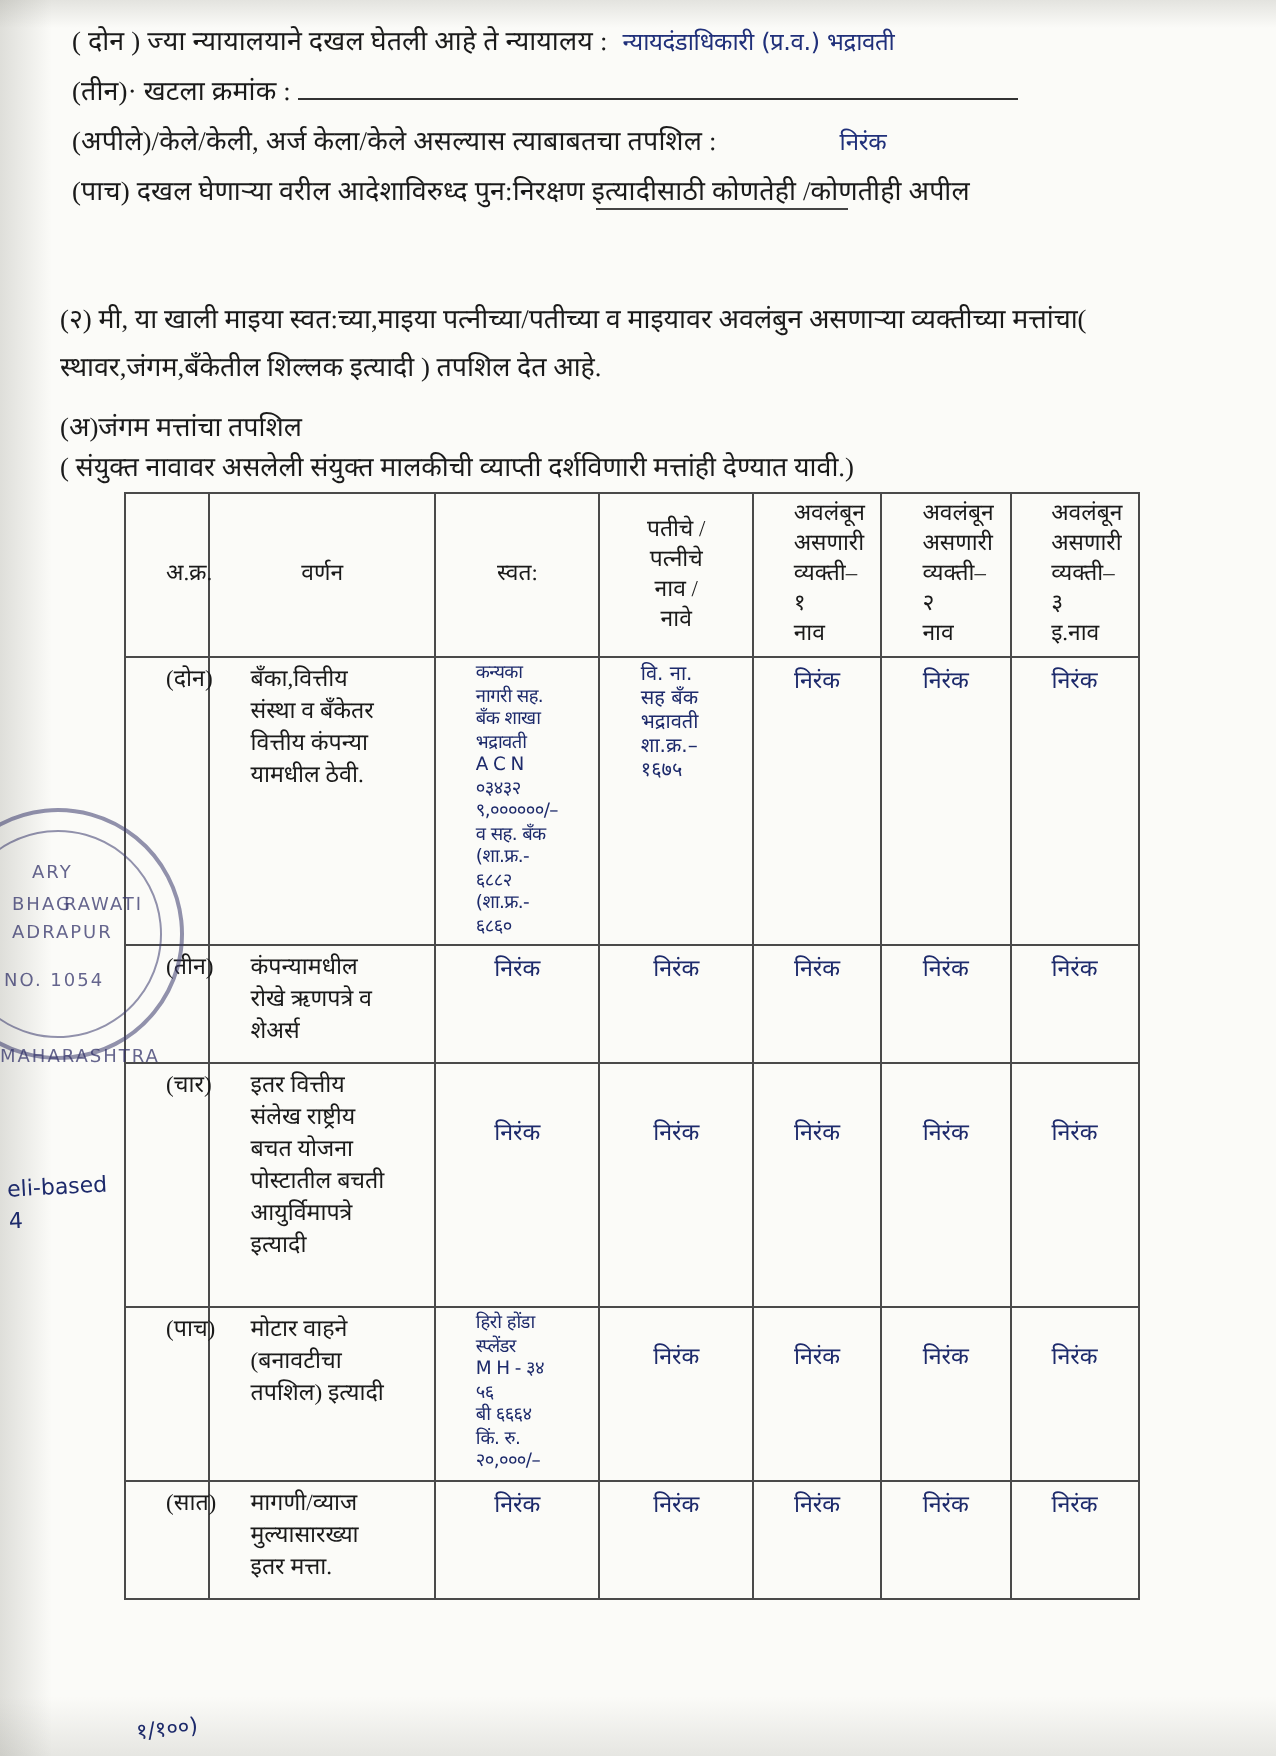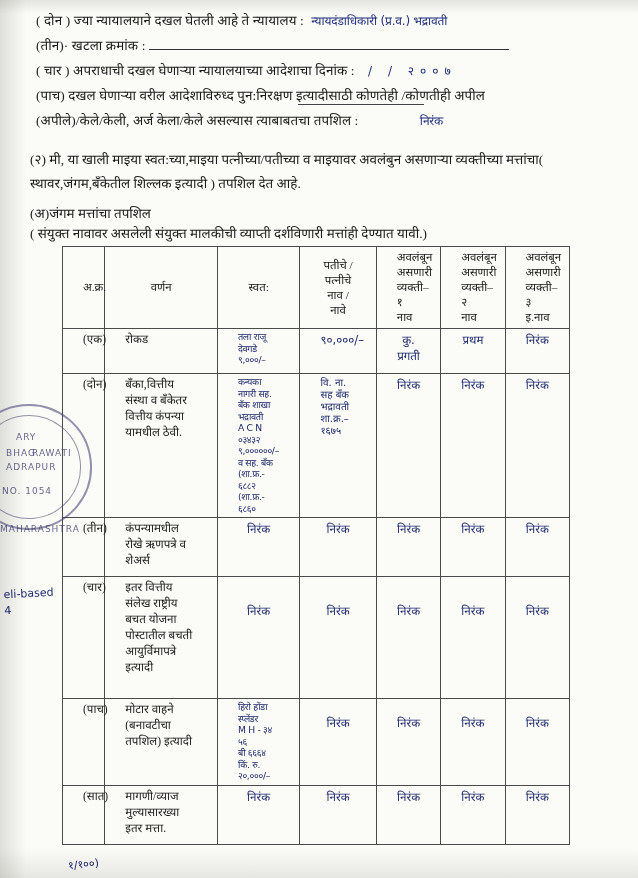--- a/index.html
+++ b/index.html
@@ -233,29 +233,25 @@
   <div class="typed-block">
     <div class="typed-line">
       <span>( दोन )  ज्या न्यायालयाने दखल घेतली आहे ते न्यायालय :</span>
       <span class="hand hand-ink" style="margin-left:4px;">न्यायदंडाधिकारी (प्र.व.) भद्रावती</span>
     </div>
     <div class="typed-line">
       <span>(तीन)·  खटला क्रमांक :</span>
       <span class="ul" style="width:360px;"></span>
     </div>
     <div class="typed-line">
-      <span>( चार )  अपराधाची दखल घेणाऱ्या न्यायालयाच्या आदेशाचा दिनांक :</span>
-      <span class="hand hand-ink" style="margin-left:10px;letter-spacing:6px;">/   / २००७</span>
+      <span>(अपीले)/केले/केली, अर्ज केला/केले असल्यास त्याबाबतचा तपशिल :</span>
+      <span class="hand hand-ink" style="margin-left:58px;">निरंक</span>
     </div>
     <div class="typed-line">
       <span>(पाच)  दखल घेणाऱ्या वरील आदेशाविरुध्द पुन:निरक्षण इत्यादीसाठी कोणतेही /कोणतीही अपील</span>
-    </div>
-    <div class="typed-line">
-      <span>(अपीले)/केले/केली, अर्ज केला/केले असल्यास त्याबाबतचा तपशिल :</span>
-      <span class="hand hand-ink" style="margin-left:58px;">निरंक</span>
     </div>
     <div class="sig-line"></div>
   </div>
 
   <div class="para2">(२) मी, या खाली माइया स्वत:च्या,माइया पत्नीच्या/पतीच्या व माइयावर अवलंबुन असणाऱ्या व्यक्तीच्या मत्तांचा( स्थावर,जंगम,बँकेतील शिल्लक इत्यादी ) तपशिल देत आहे.</div>
   <div class="para-sub" style="top:202px;">(अ)जंगम मत्तांचा तपशिल</div>
   <div class="para-sub" style="top:222px;">( संयुक्त नावावर असलेली संयुक्त मालकीची व्याप्ती दर्शविणारी मत्तांही देण्यात यावी.)</div>
 
   <table class="tbl">
     <colgroup>
@@ -279,30 +275,20 @@
 नाव</th>
         <th style="white-space:pre-line;text-align:left;">अवलंबून असणारी
 व्यक्ती–२
 नाव</th>
         <th style="white-space:pre-line;text-align:left;">अवलंबून असणारी
 व्यक्ती–३
 इ.नाव</th>
       </tr>
     </thead>
     <tbody>
-      <tr class="r-cash">
-        <td class="cell-sr">(एक)</td>
-        <td class="cell-desc">रोकड</td>
-        <td class="hwcell small">तला राजू देवगडे
-९,०००/–</td>
-        <td class="hwcell">९०,०००/–</td>
-        <td class="hwcell">कु. प्रगती</td>
-        <td class="hwcell">प्रथम</td>
-        <td class="hwcell">निरंक</td>
-      </tr>
       <tr class="r-bank">
         <td class="cell-sr">(दोन)</td>
         <td class="cell-desc">बँका,वित्तीय संस्था व बँकेतर वित्तीय कंपन्या यामधील ठेवी.</td>
         <td class="hwcell small">कन्यका नागरी सह. बँक शाखा भद्रावती
 A C N ०३४३२
 ९,००००००/–
 व सह. बँक
 (शा.फ्र.- ६८८२
 (शा.फ्र.- ६८६०</td>
         <td class="hwcell left">वि. ना. सह बँक भद्रावती

